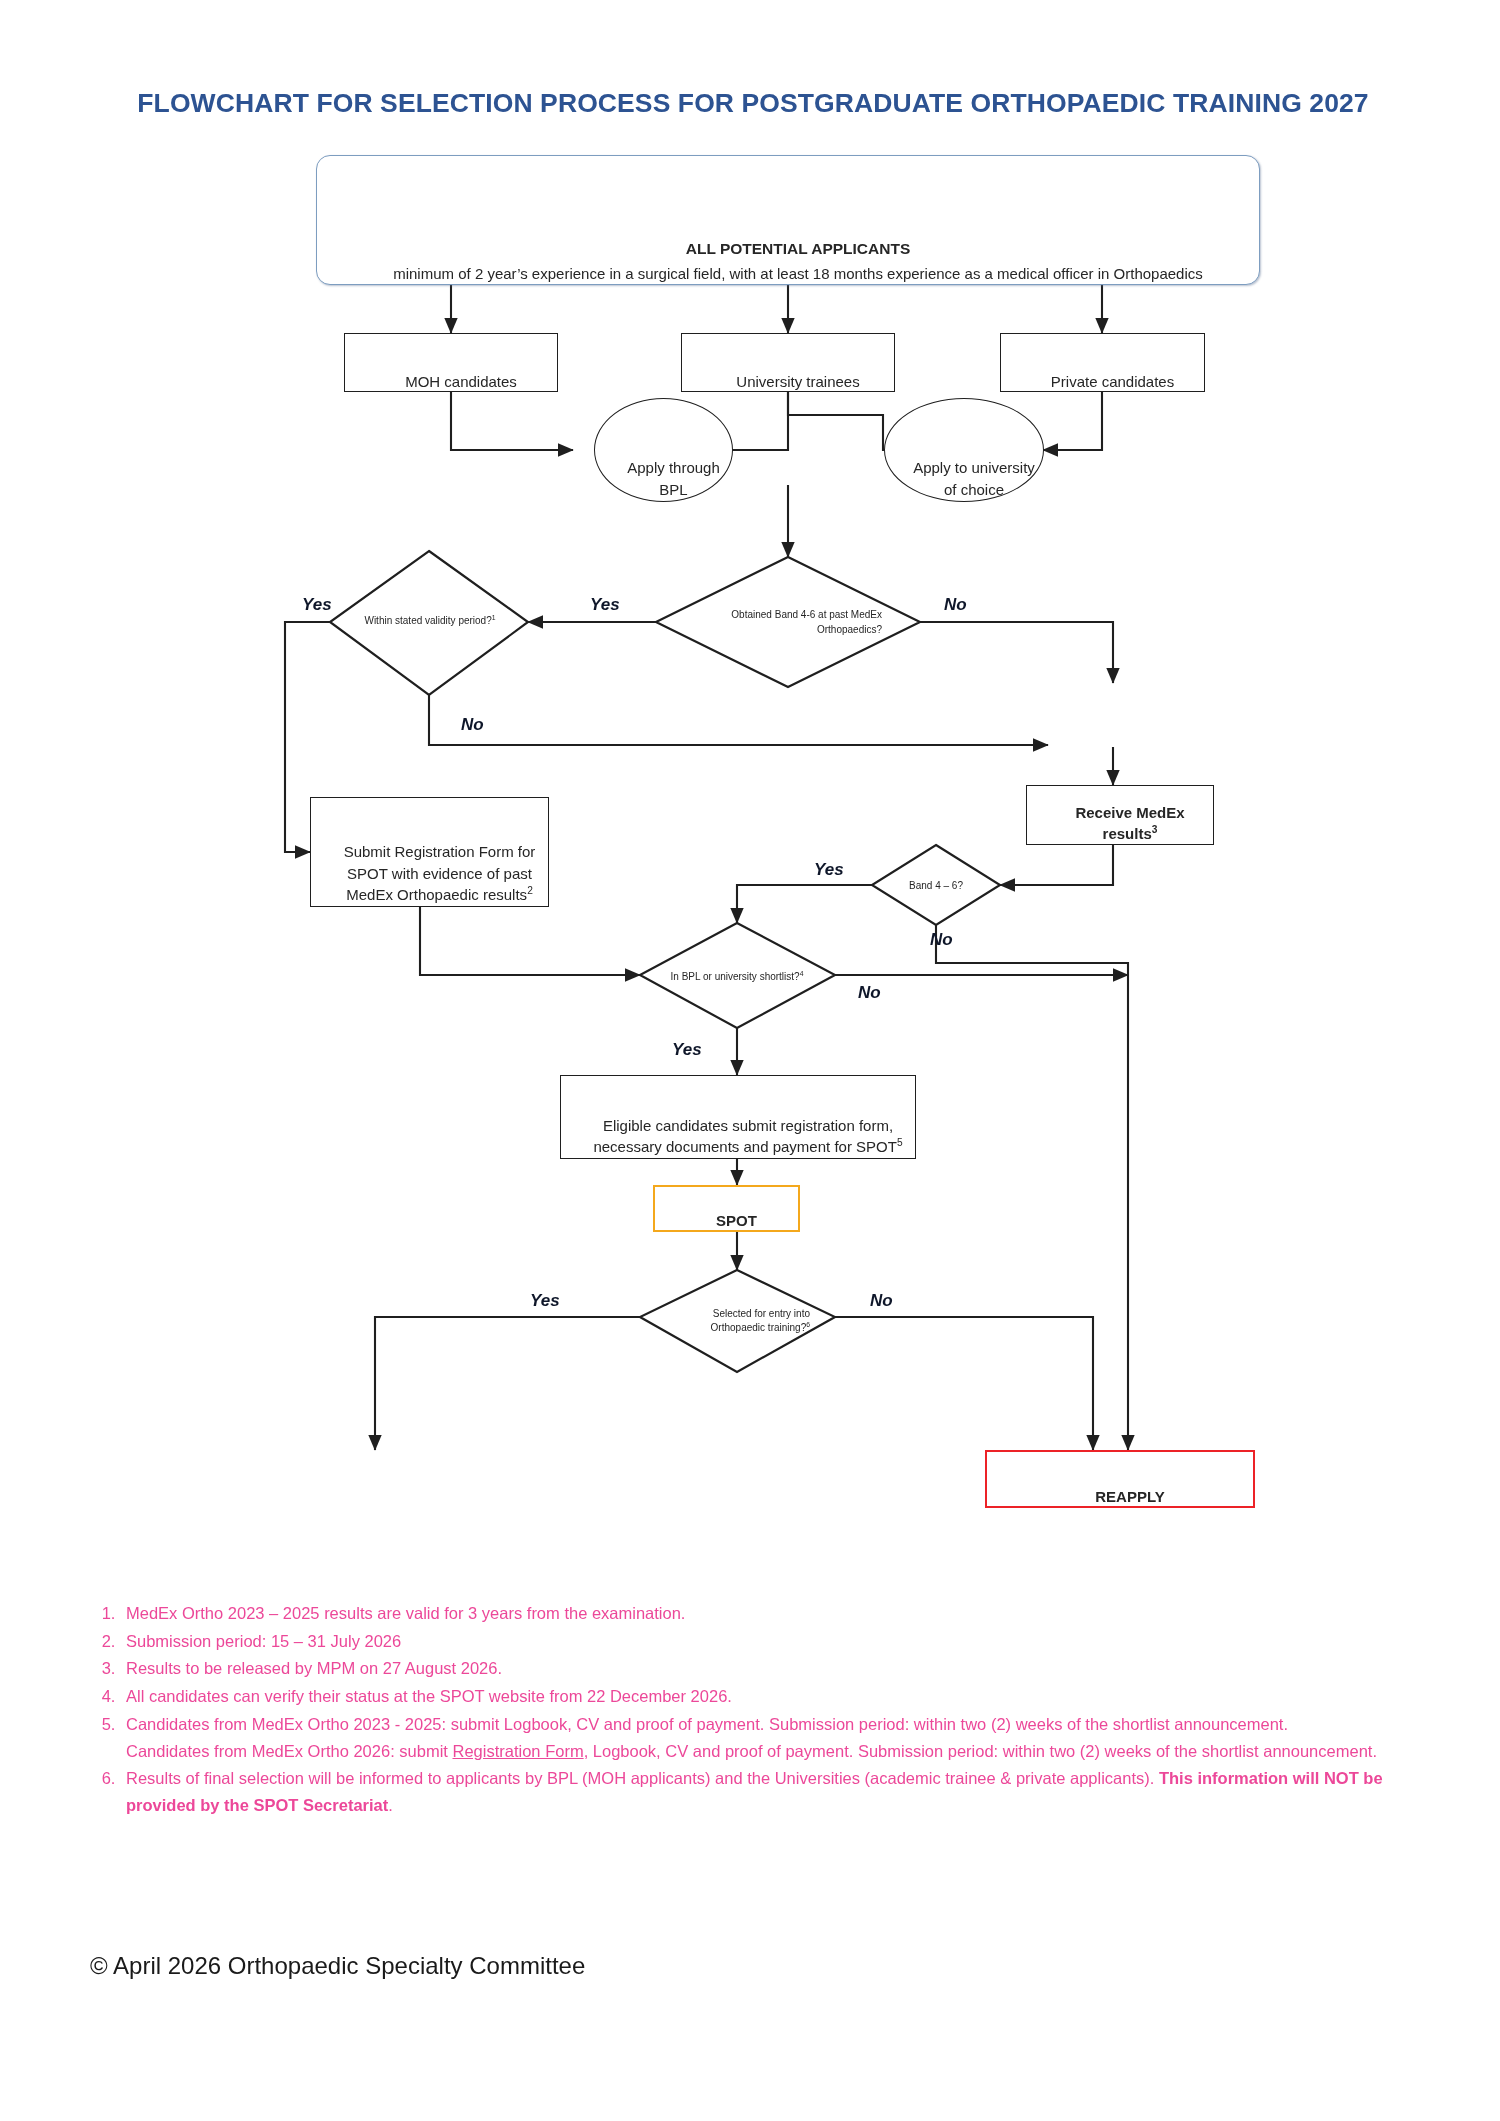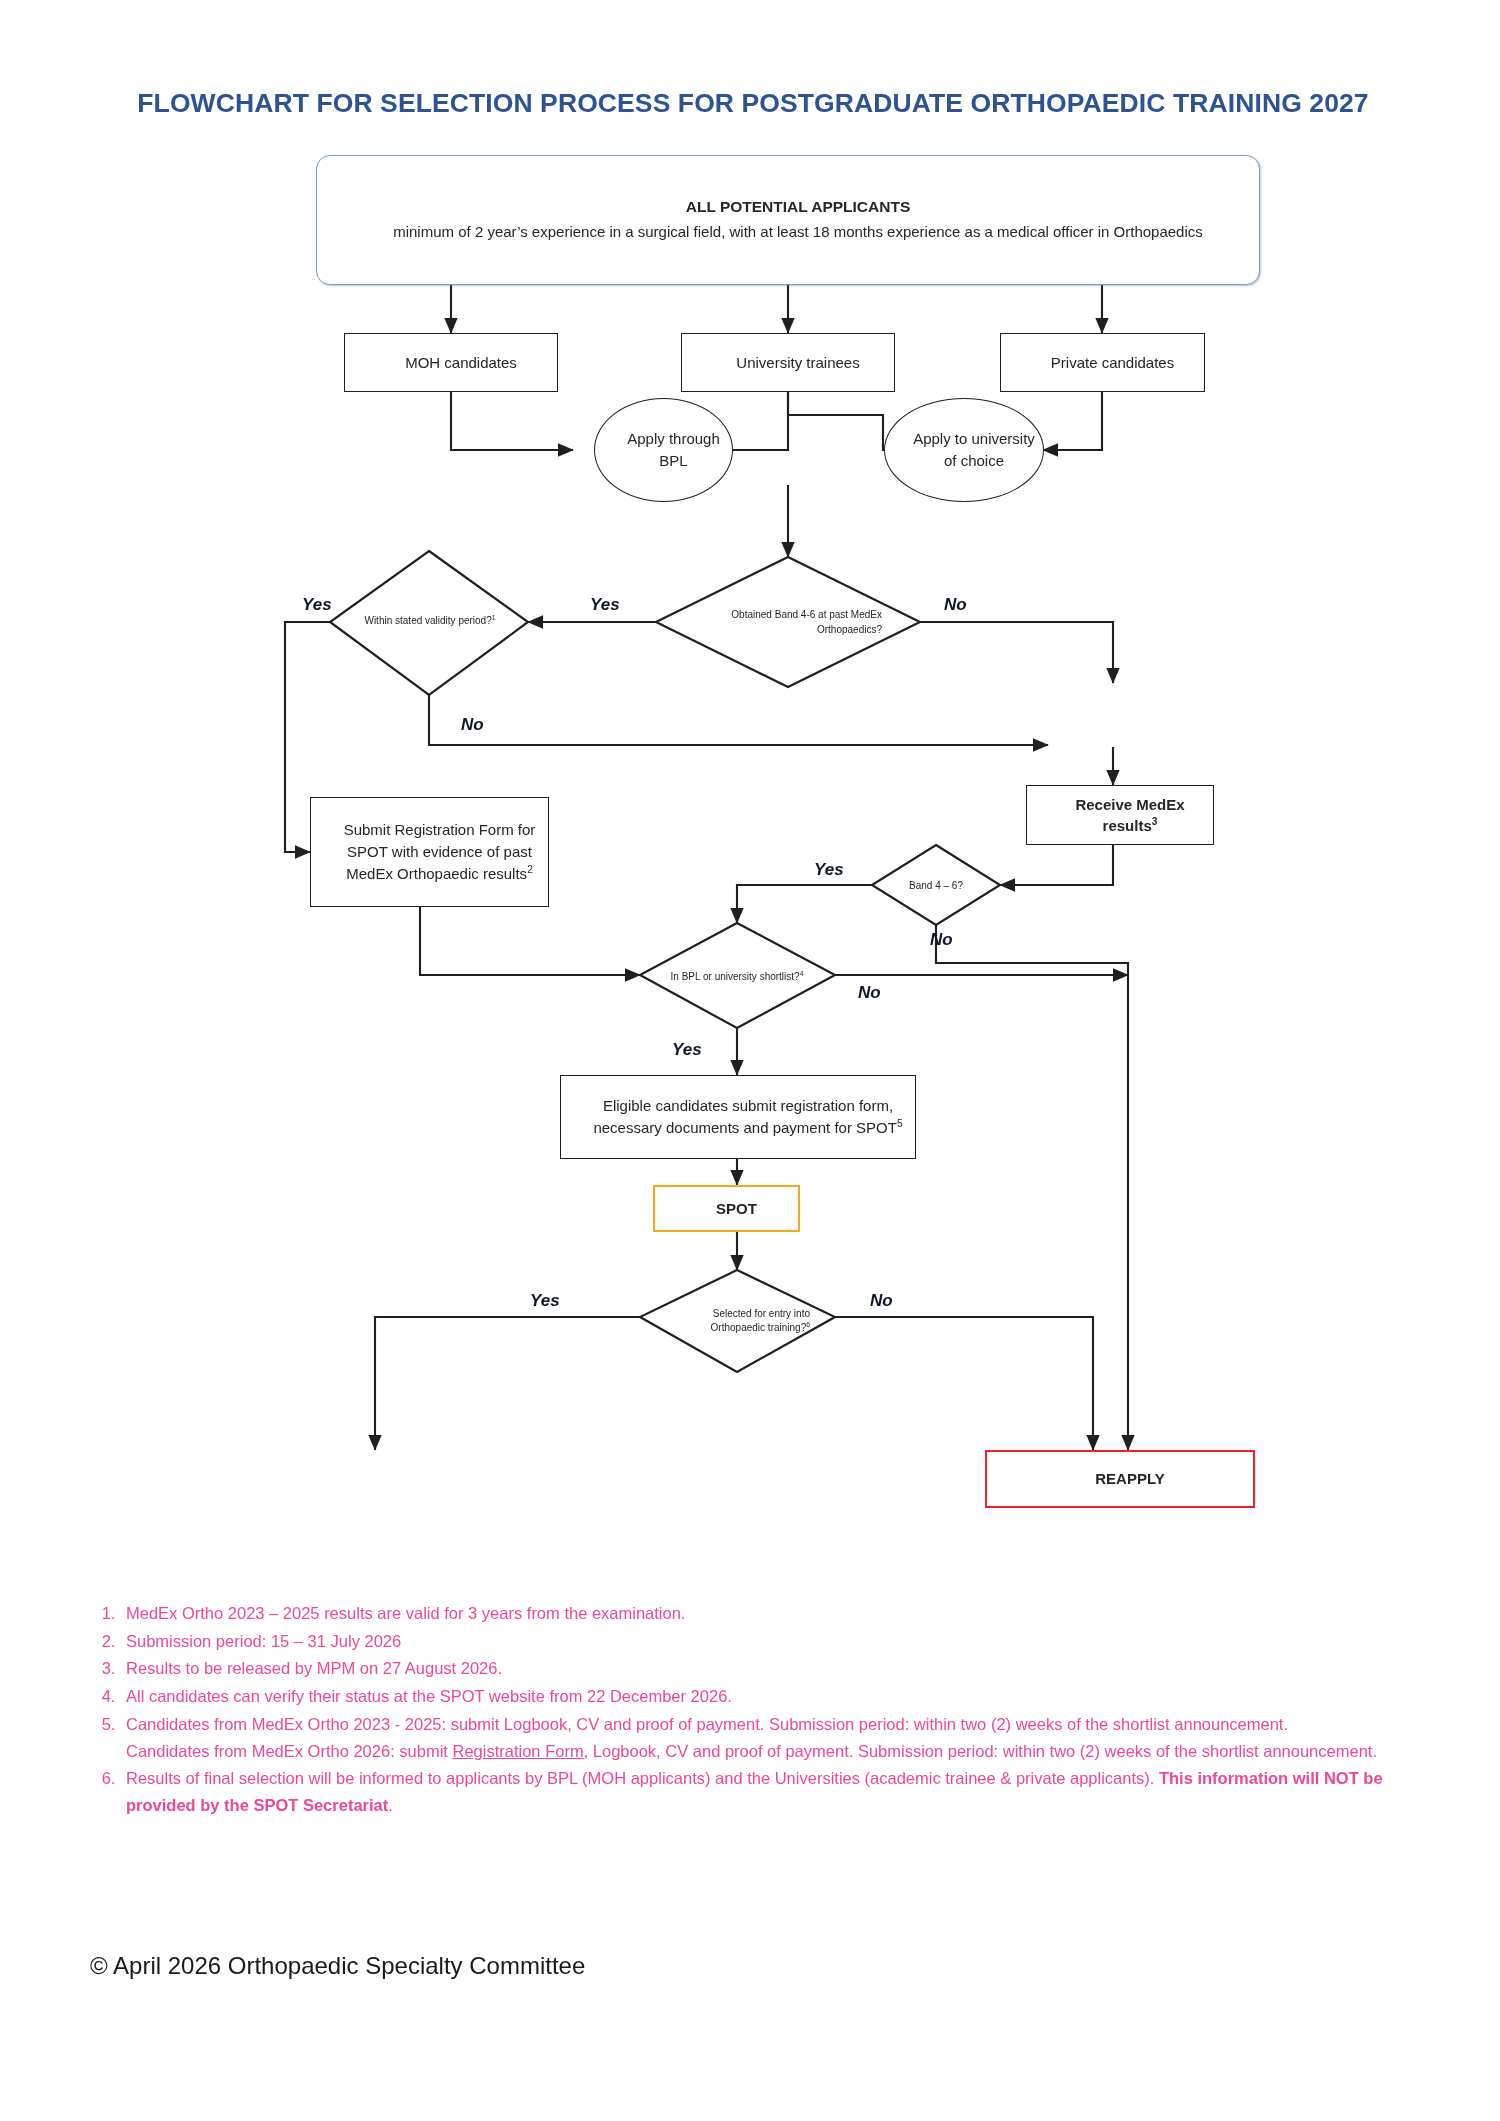--- a/index.html
+++ b/index.html
@@ -44,21 +44,21 @@
     top: 0;
     width: 1500px;
     height: 1400px;
   }
 
   
   .node {
     position: absolute;
     box-sizing: border-box;
     display: flex;
-    align-items: center;
+    align-items: flex-end;
     justify-content: center;
     text-align: center;
     background: #ffffff;
     font-size: 15px;
     line-height: 1.28;
     color: #262626;
     padding-left: 20px;
   }
   .node-inner { padding: 0 6px; }
 

